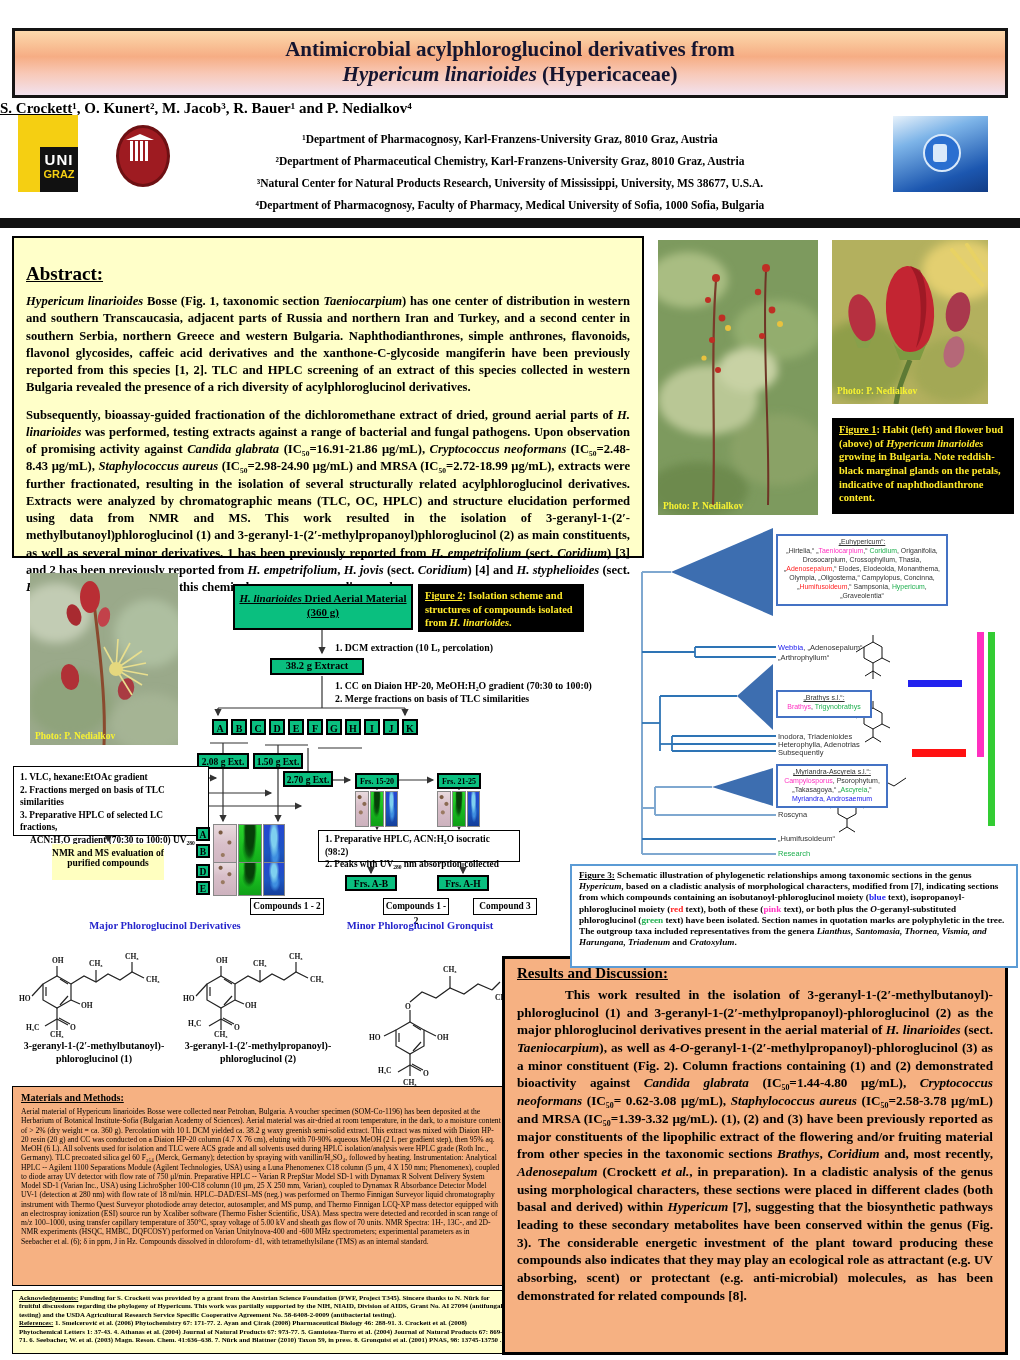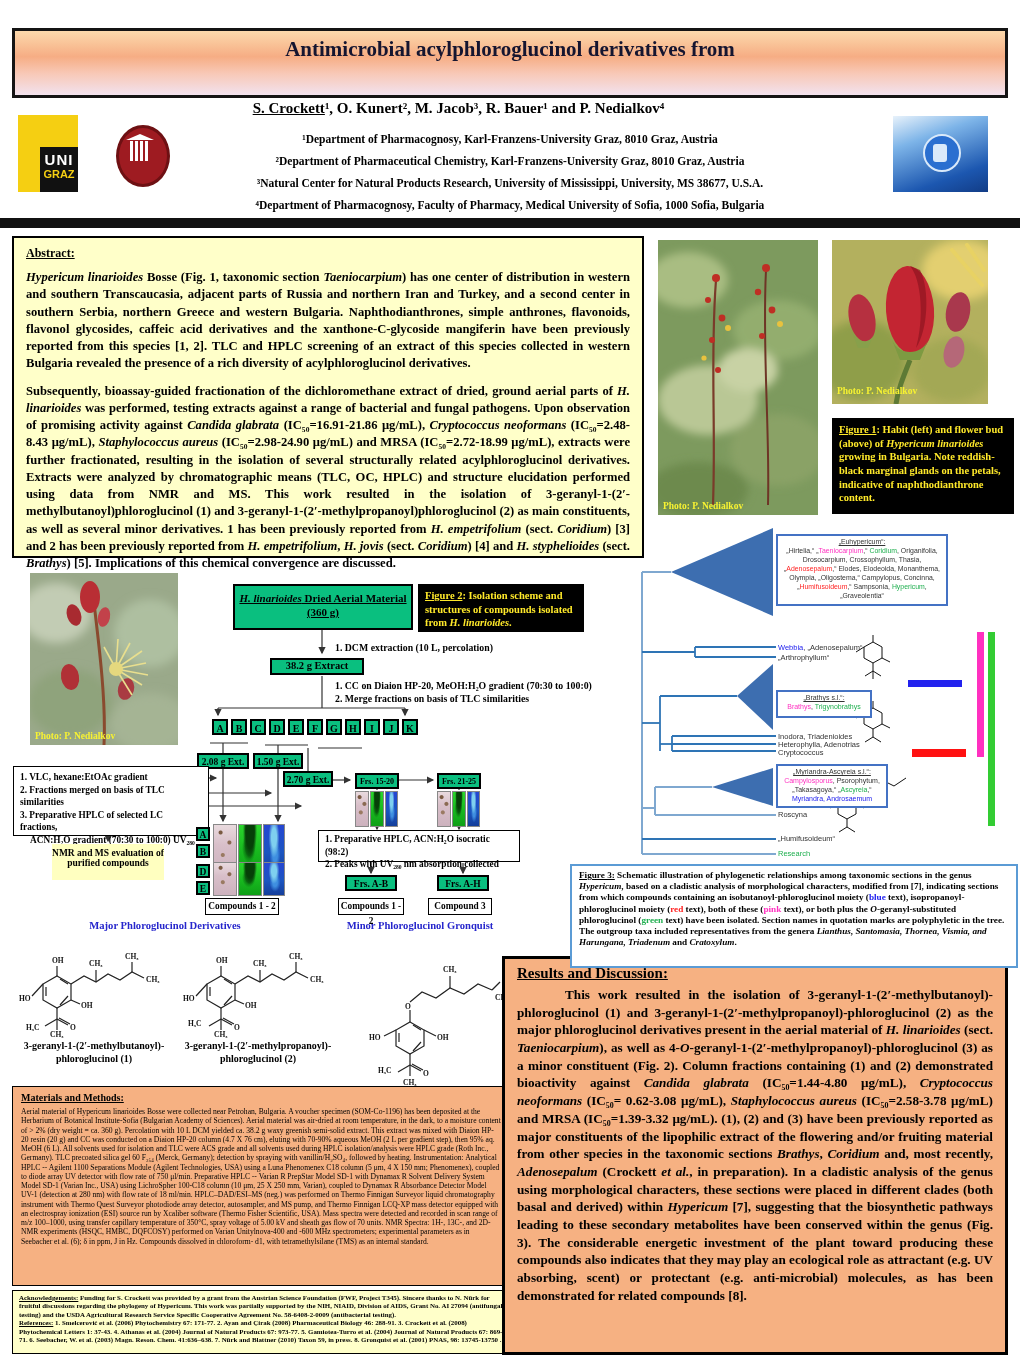--- a/index.html
+++ b/index.html
@@ -5,21 +5,21 @@
   html,body{margin:0;padding:0;background:#fff;}
   .poster{position:relative;width:1020px;height:1360px;background:#fff;overflow:hidden;
           font-family:"Liberation Serif","DejaVu Serif",serif;color:#000;}
   .abs{position:absolute;}
   
   .banner{left:12px;top:28px;width:990px;height:64px;border:3px solid #141414;
           background:linear-gradient(180deg,#fcd9ac 0%,#f6ad84 40%,#f8c8b6 66%,#f2e2ee 100%);
           text-align:center;}
   .banner .t1{font-size:21px;font-weight:bold;color:#151530;margin-top:6px;}
   .banner .t2{font-size:21px;font-weight:bold;color:#151530;}
-  .authors{left:0;top:100px;width:917px;text-align:center;font-size:15px;font-weight:bold;}
+  .authors{left:0;top:100px;width:917px;text-align:left;font-size:15px;font-weight:bold;}
   .affil{left:0;width:1020px;text-align:center;font-size:11.5px;font-weight:bold;}
   .divider{left:0;top:218px;width:1020px;height:10px;background:#111;}
   
   .unigraz{left:18px;top:115px;width:60px;height:77px;background:#f5cf12;}
   .unigraz .blk{position:absolute;left:22px;top:32px;right:0;bottom:0;background:#111;color:#fff;
                 font-family:"Liberation Sans",sans-serif;font-weight:bold;text-align:center;}
   .unigraz .blk .u{display:block;font-size:15px;letter-spacing:1px;margin-top:4px;text-align:center;}
   .unigraz .blk .g{display:block;font-size:11px;color:#f5cf12;}
   .olemiss{left:112px;top:115px;width:56px;height:77px;background:#fff;}
   .olemiss .ring{position:absolute;left:4px;top:10px;width:48px;height:56px;border-radius:50%;
@@ -28,21 +28,21 @@
      repeating-linear-gradient(90deg,#fff 0 3px,#9e1b21 3px 5px);}
   .olemiss .roof{position:absolute;left:14px;top:19px;width:28px;height:6px;background:#fff;
                  clip-path:polygon(0 100%,50% 0,100% 100%);}
   .sofialogo{left:893px;top:116px;width:95px;height:76px;background:linear-gradient(160deg,#e8f2fb 0%,#7db4e8 30%,#1c57b0 75%,#123c86 100%);}
   .sofialogo .em{position:absolute;left:30px;top:18px;width:34px;height:34px;border-radius:50%;
                  background:#2a6fd0;border:2px solid #d9e9fa;}
   .sofialogo .em2{position:absolute;left:40px;top:28px;width:14px;height:18px;background:#d9e9fa;border-radius:3px;}
   
   .absbox{left:12px;top:236px;width:632px;height:322px;background:#ffffc9;border:2px solid #000;
           padding:8px 12px;box-sizing:border-box;}
-  .absbox h2{margin:0 0 8px 0;font-size:12px;text-decoration:underline;}
+  .absbox h2{margin:17px 0 8px 0;font-size:19px;text-decoration:underline;}
   .absbox p{margin:0 0 10px 0;font-size:12.6px;font-weight:bold;line-height:1.37;text-align:justify;}
   
   .photo{overflow:hidden;}
   .credit{position:absolute;left:5px;bottom:4px;color:#f7f232;font-size:9.5px;font-weight:bold;
           font-family:"Liberation Serif",serif;}
   .habit{left:658px;top:240px;width:160px;height:275px;}
   .flowerbud{left:832px;top:240px;width:156px;height:164px;}
   .leftflower{left:30px;top:573px;width:148px;height:172px;}
   
   .figcap{background:#000;color:#ffe92a;font-weight:bold;padding:5px 7px;box-sizing:border-box;
@@ -69,21 +69,21 @@
      radial-gradient(circle at 40% 60%,#9a7a62 0 1.5px,transparent 2.5px),
      linear-gradient(180deg,#e9dade 0%,#d8bfc9 40%,#cdb2be 100%);}
   .tlc-green{background:
      radial-gradient(ellipse at 50% 12%,#063f08 0 28%,transparent 45%),
      radial-gradient(ellipse at 45% 45%,#0a6e10 0 20%,transparent 40%),
      linear-gradient(180deg,#2ad62c 0%,#17b81e 55%,#0f9f17 100%);}
   .tlc-blue{background:
      radial-gradient(ellipse at 50% 25%,#7fd0ef 0 18%,transparent 38%),
      radial-gradient(ellipse at 55% 60%,#3f8fe0 0 15%,transparent 35%),
      linear-gradient(180deg,#2546d2 0%,#1b55c0 55%,#143e9b 100%);}
-  .cmpbox{font-size:9.3px;text-align:center;}
+  .cmpbox{font-size:9.3px;text-align:center;margin-left:45px;}
   .bluelabel{color:#2626cc;font-weight:bold;font-size:10.6px;text-align:center;}
   
   .structcap{font-size:10px;font-weight:bold;text-align:center;line-height:1.25;}
   
   .matbox{left:12px;top:1086px;width:498px;height:200px;background:#f6b182;border:1.5px solid #000;
           padding:5px 8px;box-sizing:border-box;}
   .matbox h3{margin:0 0 4px 0;font-size:10px;text-decoration:underline;}
   .matbox .body{font-size:7.6px;line-height:1.22;text-align:left;}
   .ackbox{left:12px;top:1290px;width:498px;height:64px;background:#ffffc9;border:1px solid #000;
           padding:3px 6px;box-sizing:border-box;font-size:6.9px;font-weight:bold;line-height:1.22;}
@@ -105,20 +105,21 @@
            padding:4px 7px;box-sizing:border-box;font-size:9.2px;font-weight:bold;line-height:1.22;}
   svg text{font-family:"Liberation Serif",serif;}
 </style>
 </head>
 <body>
 
 <div class="poster">
 
   <div class="abs banner">
     <div class="t1">Antimicrobial acylphloroglucinol derivatives from</div>
+    <div class="t2"><span style="font-style: italic;">Hypericum linarioides</span><span style=""> (Hypericaceae)</span></div>
   </div>
   <div class="abs authors"><span style="text-decoration: underline;">S. Crockett</span><span style="">¹,  O. Kunert², M. Jacob³, R. Bauer¹ and P. Nedialkov⁴</span></div>
   <div class="abs affil" style="top:133px;">¹Department of Pharmacognosy, Karl-Franzens-University Graz, 8010 Graz, Austria</div>
   <div class="abs affil" style="top:155px;">²Department of Pharmaceutical Chemistry, Karl-Franzens-University Graz, 8010 Graz, Austria</div>
   <div class="abs affil" style="top:177px;">³Natural Center for Natural Products Research, University of Mississippi, University, MS 38677, U.S.A.</div>
   <div class="abs affil" style="top:199px;">⁴Department of Pharmacognosy, Faculty of Pharmacy, Medical University of Sofia, 1000 Sofia, Bulgaria</div>
 
   <div class="abs unigraz">
     <div class="blk">
         <span class="u">UNI</span>
@@ -505,21 +506,21 @@
       <rect x="388" y="114" width="7" height="194" fill="#33cc33"></rect>
     </g>
   </svg>
 
   <div class="abs treebox euhyp"><span style="text-decoration: underline;">„Euhypericum“:</span><br><span style="">„Hirtelia,“ „</span><span style="color: rgb(255, 48, 192);">Taeniocarpium</span><span style="">,“ </span><span style="color: rgb(31, 175, 79);">Coridium</span><span style="">, Origanifolia, Drosocarpium, Crossophyllum, Thasia, „</span><span style="color: rgb(255, 34, 34);">Adenosepalum</span><span style="">,“ Elodes, Elodeoida, Monanthema, Olympia, „Oligostema,“ Campylopus, Concinna, „</span><span style="color: rgb(255, 34, 34);">Humifusoideum</span><span style="">,“ Sampsonia, </span><span style="color: rgb(31, 175, 79);">Hypericum</span><span style="">, „Graveolentia“</span></div>
   <div class="abs treerow" style="left:778px;top:643px;"><span style="color: rgb(34, 34, 238);">Webbia</span><span style="">, „Adenosepalum“</span></div>
   <div class="abs treerow" style="left:778px;top:653px;"><span style="">„Arthrophyllum“</span></div>
   <div class="abs treebox brathysbox"><span style="text-decoration: underline;">„Brathys s.l.“:</span><br><span style="color: rgb(255, 48, 192);">Brathys</span><span style="">, </span><span style="color: rgb(31, 175, 79);">Trigynobrathys</span></div>
   <div class="abs treerow" style="left:778px;top:732px;"><span style="">Inodora, Triadenioides</span></div>
   <div class="abs treerow" style="left:778px;top:740px;"><span style="">Heterophylla, Adenotrias</span></div>
-  <div class="abs treerow" style="left:778px;top:748px;"><span style="">Cryptococcus</span></div>
+  <div class="abs treerow" style="left:778px;top:748px;"><span style="">Subsequently</span></div>
   <div class="abs treebox myriandrabox"><span style="text-decoration: underline;">„Myriandra-Ascyreia s.l.“:</span><br><span style="color: rgb(255, 48, 192);">Campylosporus</span><span style="">, Psorophytum,</span><br><span style="">„Takasagoya,“ „</span><span style="color: rgb(31, 175, 79);">Ascyreia</span><span style="">,“</span><br><span style="color: rgb(34, 34, 238);">Myriandra, Androsaemum</span></div>
   <div class="abs treerow" style="left:778px;top:810px;"><span style="">Roscyna</span></div>
   <div class="abs treerow" style="left:778px;top:834px;text-align:right;"><span style="">„Humifusoideum“</span></div>
   <div class="abs treerow" style="left:778px;top:849px;"><span style="color: rgb(31, 175, 79);">Research</span></div>
 
   <div class="abs fig3cap"><span style="text-decoration: underline;">Figure 3:</span><span style=""> Schematic illustration of phylogenetic relationships among taxonomic sections in the genus </span><span style="font-style: italic;">Hypericum</span><span style="">, based on a cladistic analysis of morphological characters, modified from [7], indicating sections from which compounds containing an isobutanoyl-phloroglucinol moiety (</span><span style="color: rgb(34, 34, 238);">blue</span><span style=""> text), isopropanoyl-phloroglucinol moiety (</span><span style="color: rgb(255, 34, 34);">red</span><span style=""> text), both of these (</span><span style="color: rgb(255, 48, 192);">pink</span><span style=""> text), or both plus the </span><span style="font-style: italic;">O</span><span style="">-geranyl-substituted phloroglucinol (</span><span style="color: rgb(31, 175, 79);">green</span><span style=""> text)  have been isolated.  Section names in quotation marks are polyphyletic in the tree.  The outgroup taxa included representatives from the genera </span><span style="font-style: italic;">Lianthus, Santomasia, Thornea, Vismia, and Harungana, Triadenum</span><span style=""> and </span><span style="font-style: italic;">Cratoxylum</span><span style="">.</span></div>
 
 </div>
 
 </body></html>

